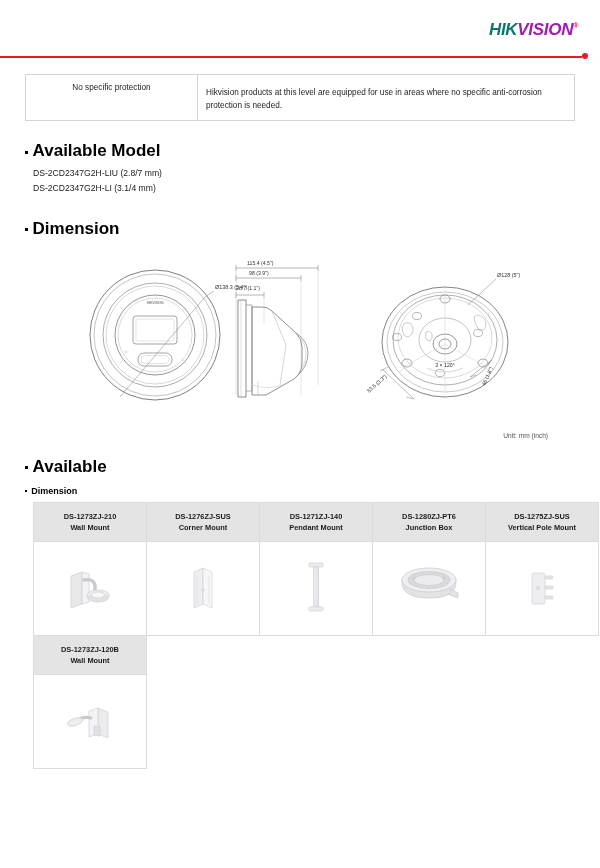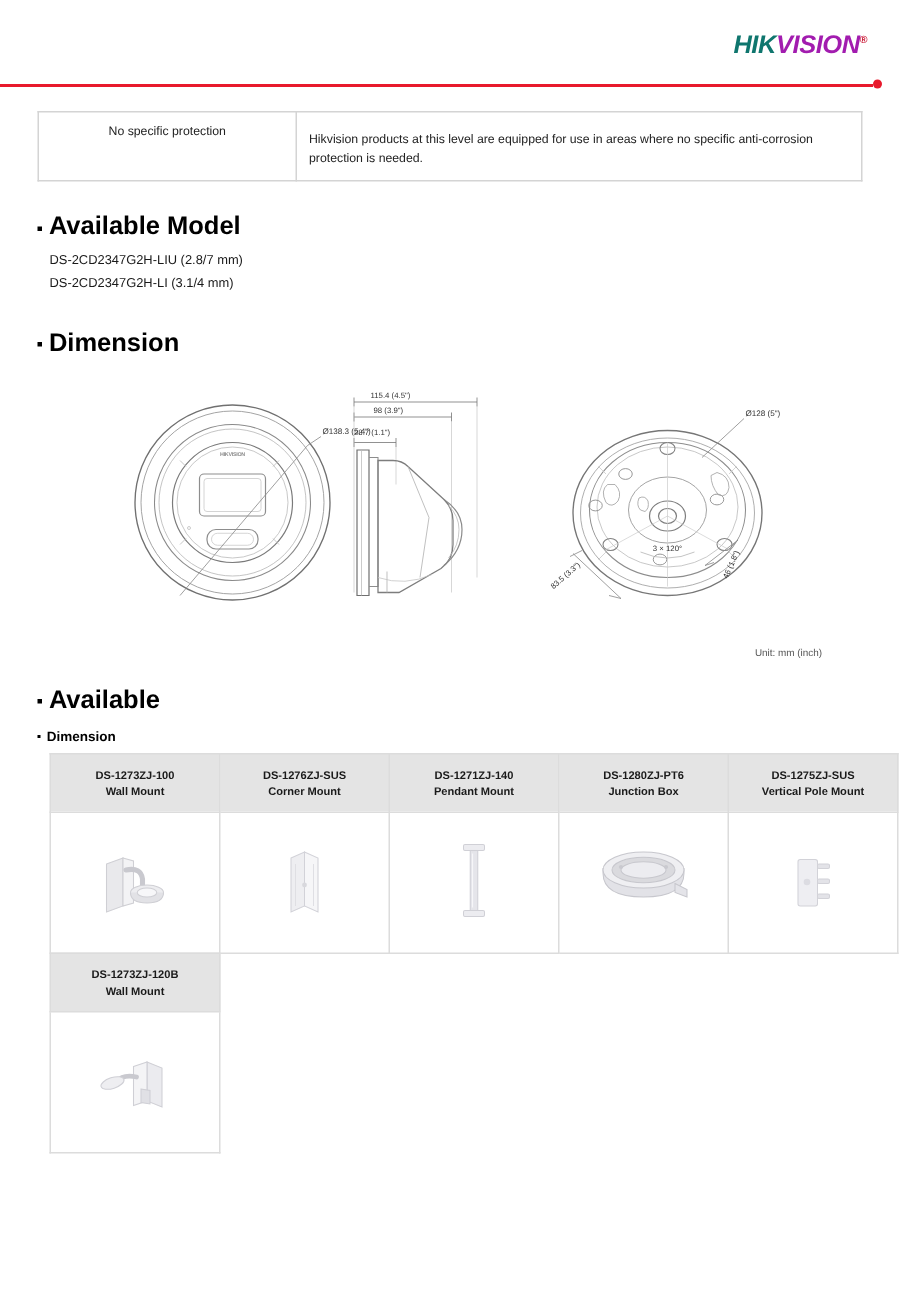--- a/index.html
+++ b/index.html
@@ -336,21 +336,21 @@
     <span class="sq"></span>
     <span>Dimension</span>
   </div>
 </div>
 
 <div class="acc-wrap">
   <table class="acc">
     <tbody>
         <tr>
       <td class="hdr">
-        <div>DS-1273ZJ-100</div>
+        <div>DS-1273ZJ-210</div>
         <div>Wall Mount</div>
       </td>
       <td class="hdr">
         <div>DS-1276ZJ-SUS</div>
         <div>Corner Mount</div>
       </td>
       <td class="hdr">
         <div>DS-1271ZJ-140</div>
         <div>Pendant Mount</div>
       </td>

